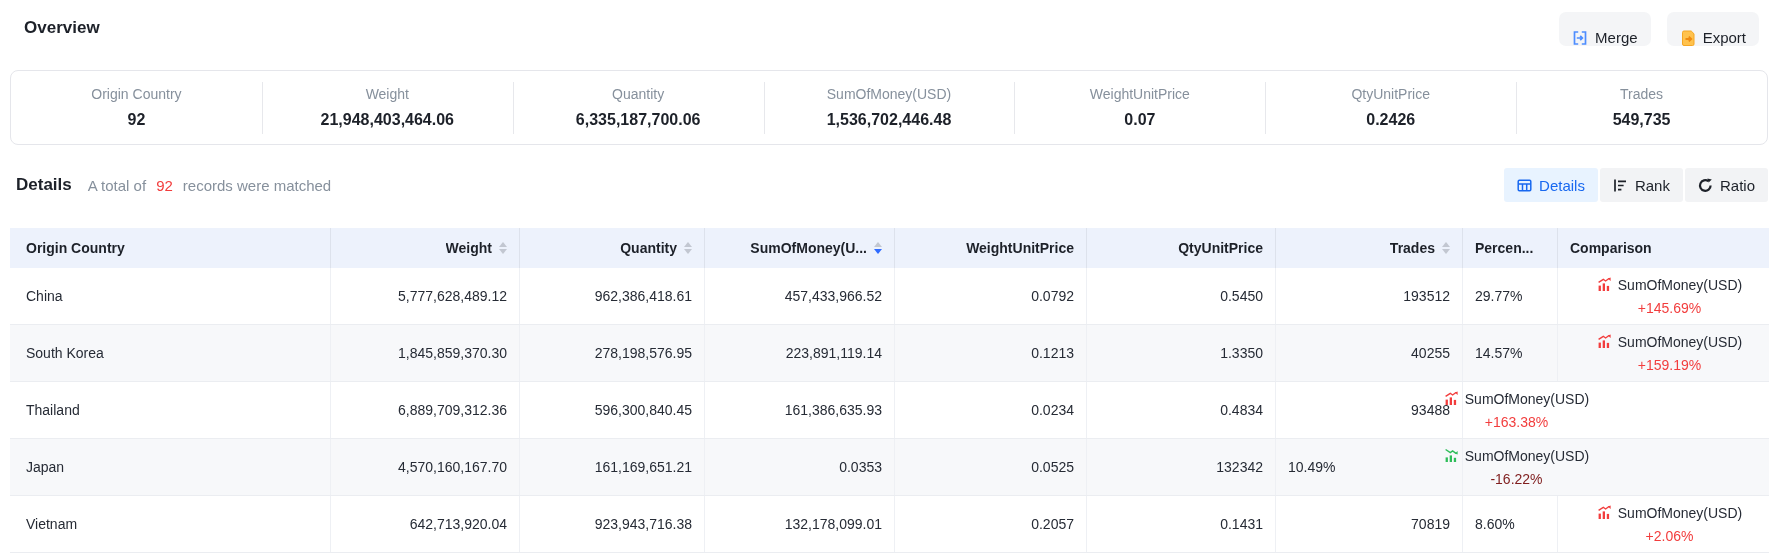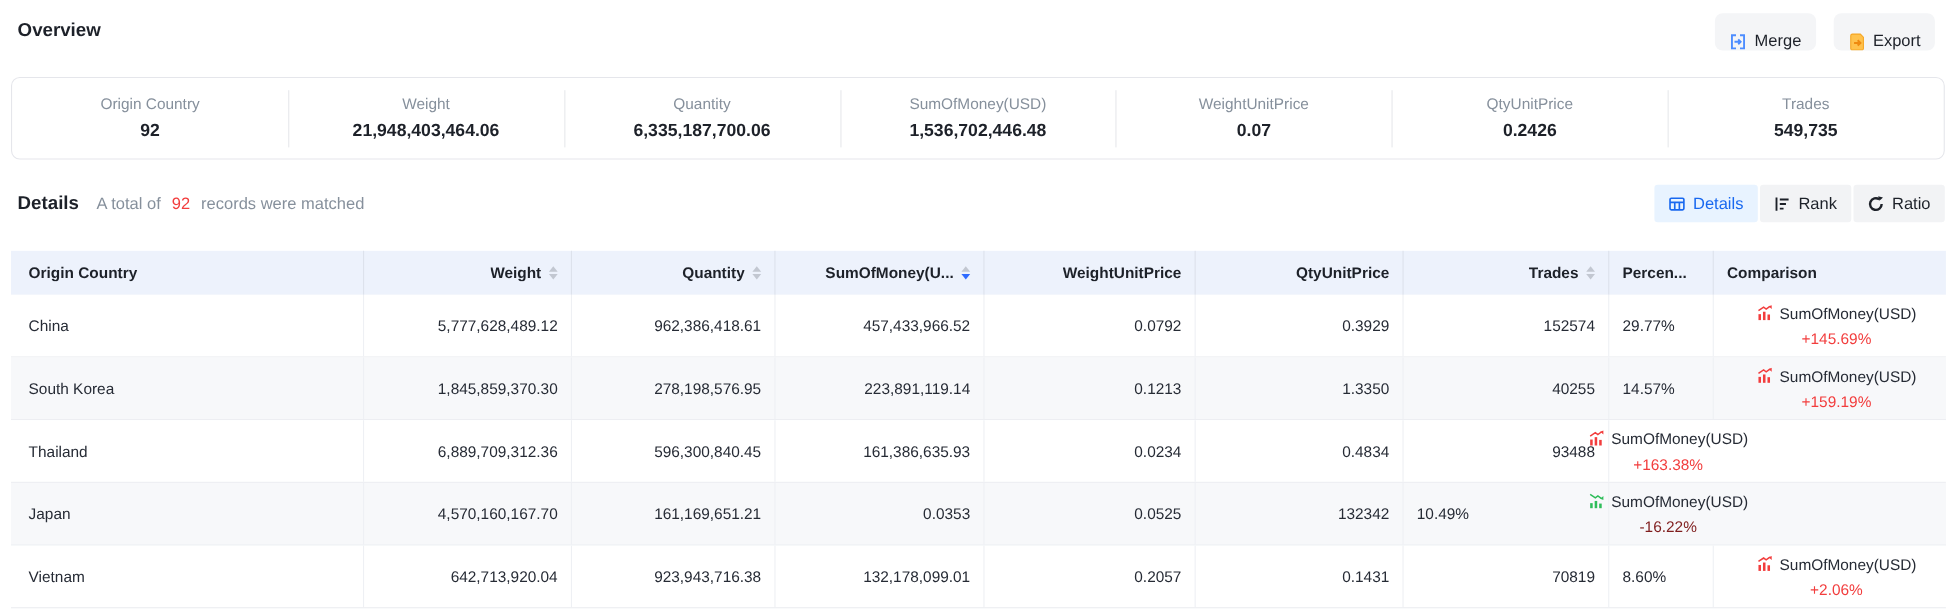--- a/index.html
+++ b/index.html
@@ -1,21 +1,21 @@
 <!DOCTYPE html>
 <html><head>
 <meta charset="utf-8">
 <style>
   * { margin:0; padding:0; box-sizing:border-box; }
   html,body { width:1779px; height:559px; background:#fff; overflow:hidden;
     font-family:"Liberation Sans", sans-serif; color:#262b35; font-size:14px; }
 
   
   .top-bar { display:flex; justify-content:space-between; align-items:flex-start;
-    padding:12px 20px 0 16px; height:46px; }
+    padding:12px 20px 0 24px; height:46px; }
   .page-title { font-size:17px; font-weight:bold; color:#1d2129; line-height:32px; }
   .top-actions { display:flex; gap:16px; }
   .btn { display:inline-flex; align-items:flex-end; gap:7px; height:34px; padding:0 13px;
     background:#f4f5f7; border:none; border-radius:7px; font-size:15px; color:#1d2129;
     font-family:inherit; cursor:pointer; }
   .btn .ic { display:inline-flex; width:16px; height:16px; }
 
   
   .stats-card { margin:24px 11px 0 10px; border:1px solid #e5e6eb; border-radius:8px;
     background:#fff; display:flex; height:75px; align-items:center; }
@@ -253,22 +253,22 @@
     </div>
 
     <div class="tbody">
 
       <div class="row grid-row">
         <div class="cell al first-col">China</div>
         <div class="cell ar">5,777,628,489.12</div>
         <div class="cell ar">962,386,418.61</div>
         <div class="cell ar">457,433,966.52</div>
         <div class="cell ar">0.0792</div>
-        <div class="cell ar">0.3929</div>
-        <div class="cell ar">152574</div>
+        <div class="cell ar">0.5450</div>
+        <div class="cell ar">193512</div>
         <div class="cell al">29.77%</div>
         <div class="cell cmp" data-trend="up">
           <div class="cmp-line1">
             <span class="ic ic-up" style="color:#f23d3d">
               <svg viewBox="0 0 15 15" width="15" height="15">
                   <use href="#i-bar-up"></use>
                 </svg>
               </span>
 
             <span>SumOfMoney(USD)</span>

